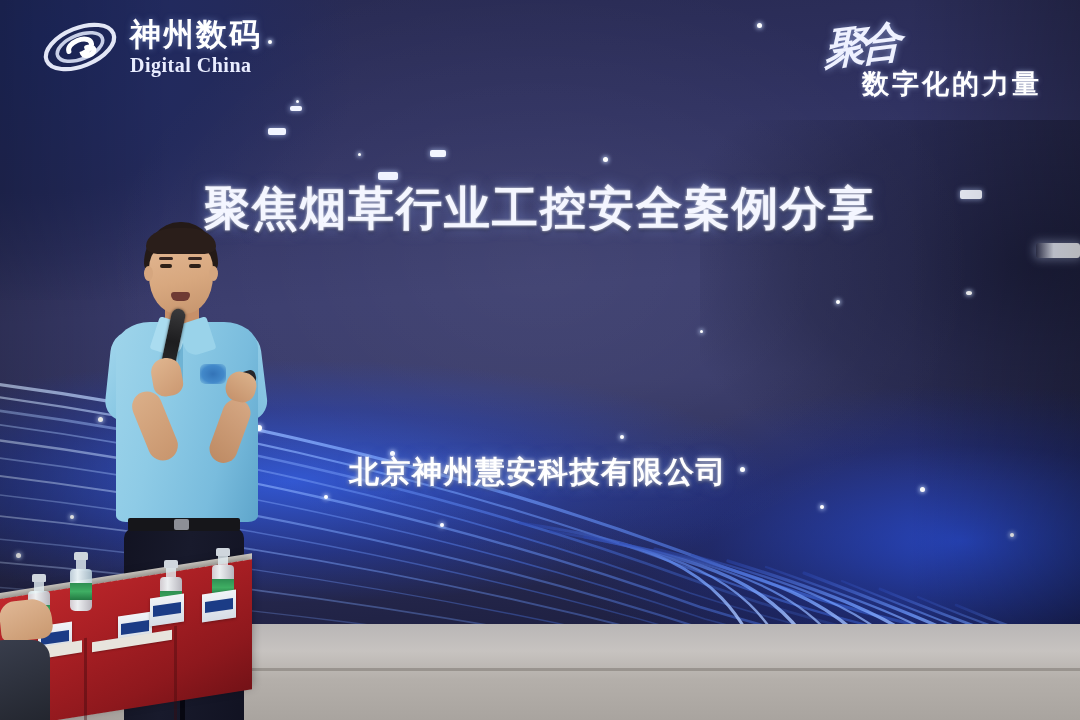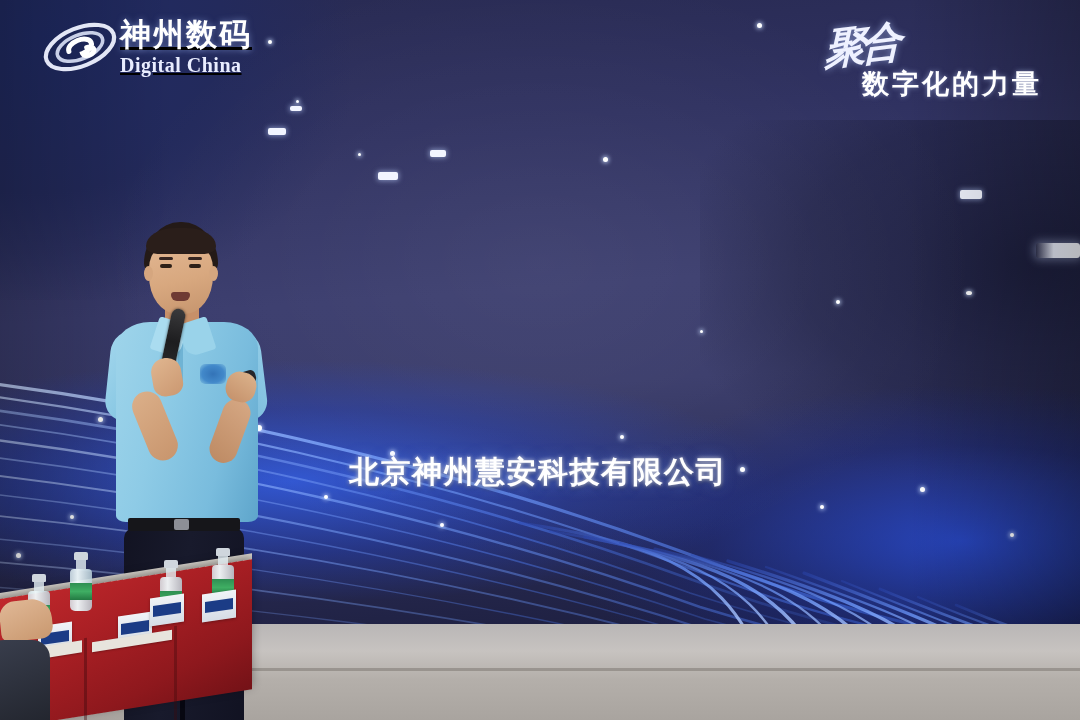--- a/index.html
+++ b/index.html
@@ -121,21 +121,21 @@
     text-shadow: 0 0 4px rgba(255,255,255,0.8), 0 0 14px rgba(120,160,255,0.5), 0 2px 4px rgba(0,0,0,0.5);
     font-family: "DejaVu Sans", "Liberation Sans", sans-serif;
   }
 
   
   .brand {
     position: absolute;
     left: 40px; top: 14px;
     display: flex;
     align-items: center;
-    text-decoration: underline;
+    gap: 10px;
   }
   .brand-mark { width: 80px; height: 66px; }
   .brand-text { line-height: 1; }
   .brand-cn {
     font-size: 31px;
     font-weight: bold;
     color: #ffffff;
     letter-spacing: 2px;
     font-family: "DejaVu Sans", "Liberation Sans", sans-serif;
     text-shadow: 0 0 6px rgba(170,195,255,0.5);
@@ -510,20 +510,21 @@
       <div class="particle" style="left:296px;top:206px;width:4px;height:4px;"></div>
       <div class="particle" style="left:700px;top:80px;width:4px;height:4px;"></div>
       <div class="particle" style="left:820px;top:112px;width:5px;height:5px;"></div>
       <div class="particle" style="left:900px;top:150px;width:4px;height:4px;"></div>
       <div class="particle" style="left:1000px;top:132px;width:5px;height:5px;"></div>
       <div class="particle" style="left:1090px;top:178px;width:4px;height:4px;"></div>
     </div>
 
     <div class="screen-vignette"></div>
 
+    <div class="slide-title">聚焦烟草行业工控安全案例分享</div>
     <div class="slide-company">北京神州慧安科技有限公司</div>
 
     <div class="brand">
       <svg class="brand-mark" viewBox="0 0 80 66">
         <g transform="rotate(-22 40 33)">
           <ellipse cx="40" cy="33" rx="36" ry="19" fill="none" stroke="#eef1ff" stroke-width="4.2" opacity="0.95"></ellipse>
           <ellipse cx="40" cy="33" rx="24" ry="12" fill="none" stroke="#dbe2f7" stroke-width="3.6" opacity="0.9"></ellipse>
           <path d="M28,33 a12,7 0 1 1 12,7 a6,4 0 1 0 6,-4" fill="none" stroke="#ffffff" stroke-width="5" stroke-linecap="round"></path>
         </g>
       </svg>

